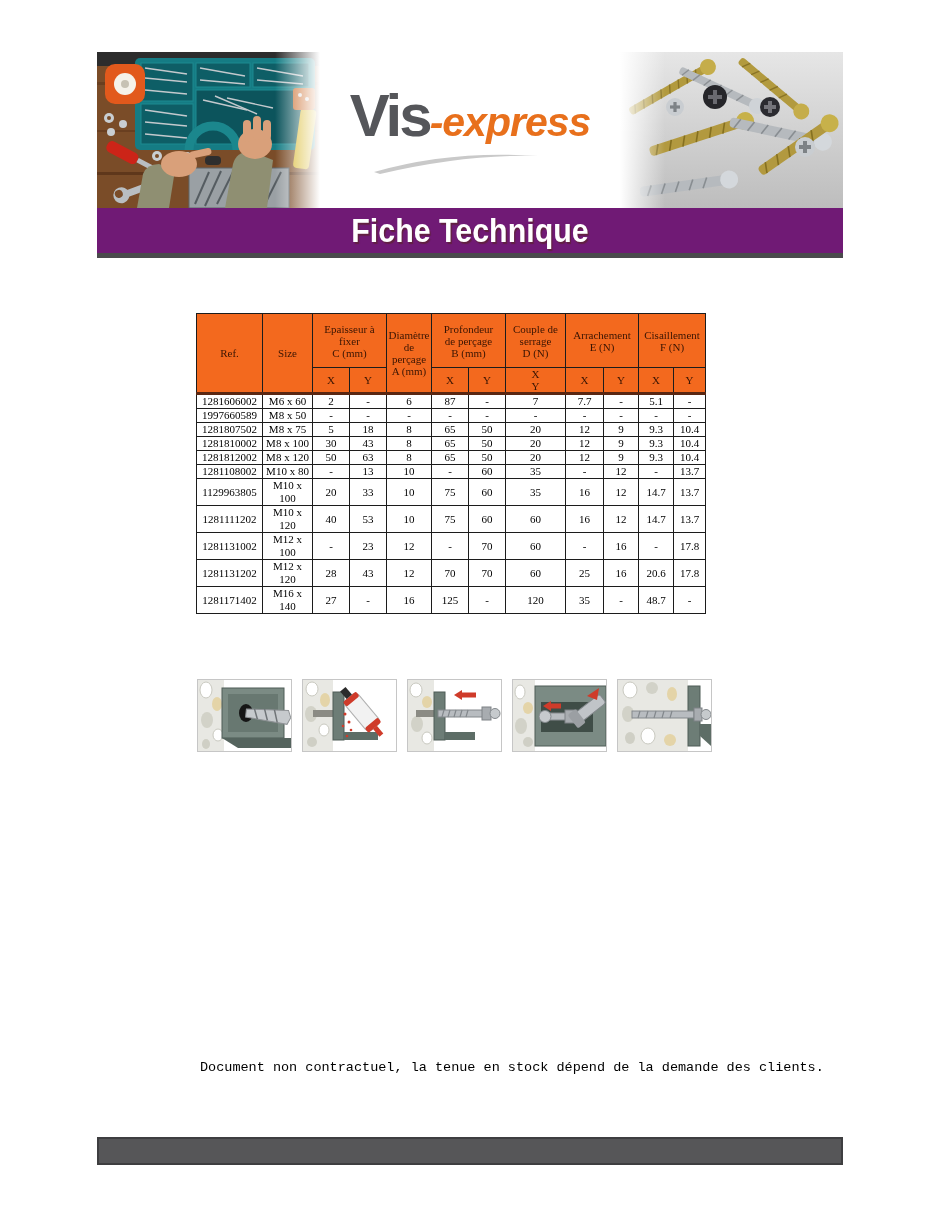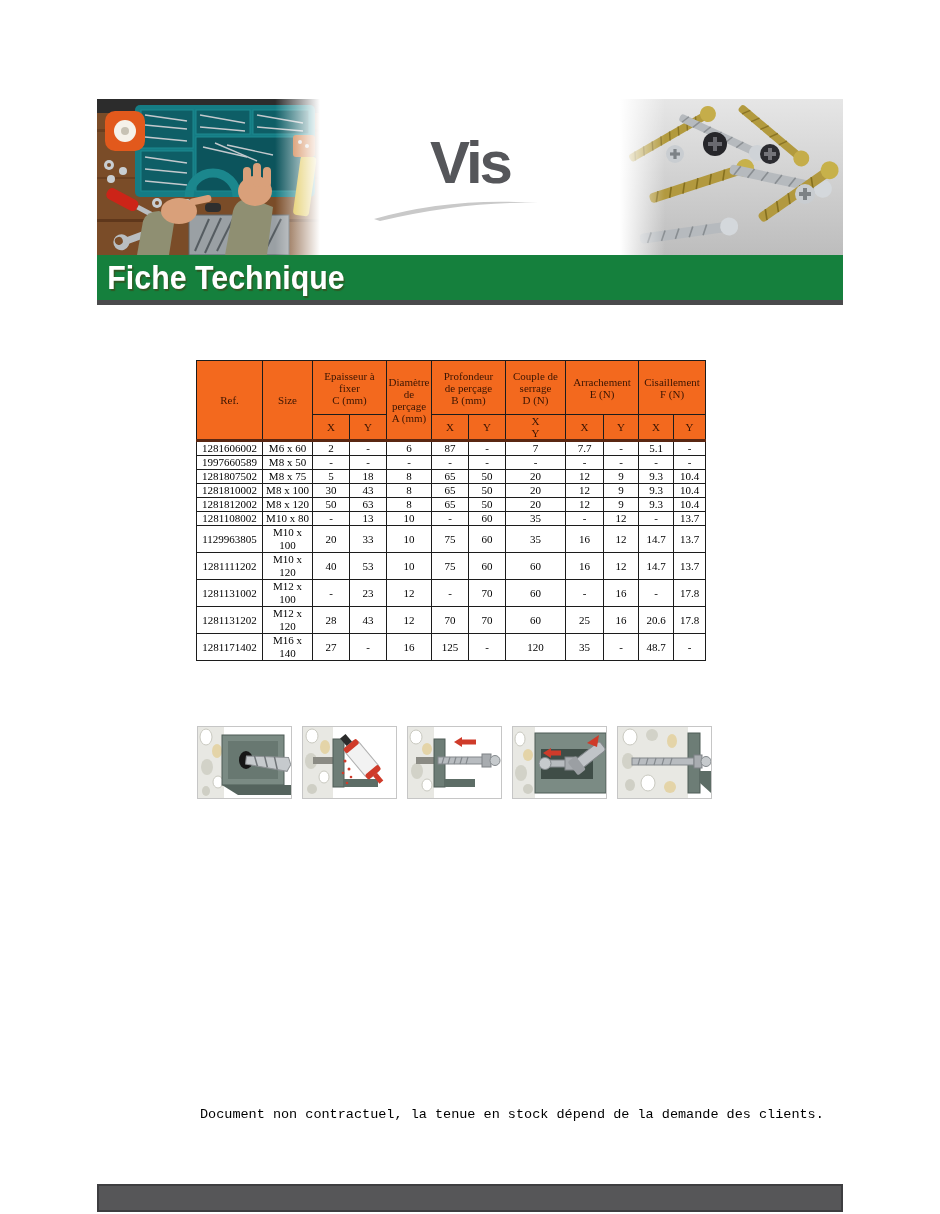--- a/index.html
+++ b/index.html
@@ -2,21 +2,21 @@
 <html><head>
 <meta charset="utf-8">
 <style>
   * { margin:0; padding:0; box-sizing:border-box; }
   html,body { background:#ffffff; }
   body {
     width:940px; min-height:1214px;
     font-family:"Liberation Serif", serif;
     position:relative;
   }
-  .page { width:746px; margin:0 auto; padding-top:99px; }
+  .page { width:746px; margin:0 auto; padding-top:52px; }
 
   
   .photos { display:flex; height:156px; }
   .photo { width:223px; height:156px; flex:0 0 auto; }
   .photo svg { display:block; }
   .logo-area {
     flex:1 1 auto; display:flex; flex-direction:column;
     align-items:center; justify-content:center; background:#ffffff;
   }
   .logo-line { display:flex; align-items:baseline; white-space:nowrap; }
@@ -24,22 +24,22 @@
     font-family:"Liberation Sans", sans-serif; font-weight:bold;
     font-size:60px; color:#55565a; letter-spacing:-3px; line-height:1;
   }
   .logo-express {
     font-family:"Liberation Sans", sans-serif; font-weight:bold; font-style:italic;
     font-size:41px; color:#e8701c; letter-spacing:-1px; line-height:1;
   }
   .logo-swoosh { margin-top:2px; }
 
   .banner {
-    height:45px; background:#15803d;
-    display:flex; align-items:center; 
+    height:45px; background:#701a75;
+    display:flex; align-items:center; justify-content:center;
   }
   .banner-text {
     color:#ffffff; font-family:"Liberation Sans", sans-serif; font-weight:bold;
     font-size:33px; line-height:1; transform:scaleX(0.92);
     text-shadow:1.5px 1.5px 1px rgba(80,40,5,0.45);
   }
   .banner-underline { height:5px; background:#4a4a4c; }
 
   
   table.spec {
@@ -178,20 +178,21 @@
             <circle cx="210" cy="47" r="2" fill="#e0e0e0"></circle>
         </g>
 
         <rect x="178" y="0" width="45" height="156" fill="url(#fadeR)"></rect>
       </svg>
     </div>
 
     <div class="logo-area">
       <div class="logo-line">
         <span class="logo-vis">Vis</span>
+          <span class="logo-express">-express</span>
       </div>
       <svg class="logo-swoosh" width="200" height="26" viewBox="0 0 200 26">
         <path d="M4 24 Q80 2 168 8 Q96 6 10 26 Z" fill="#c9c9c9"></path>
       </svg>
     </div>
 
     <div class="photo">
       <svg width="223" height="156" viewBox="0 0 223 156">
         <defs>
           <linearGradient id="fadeL" x1="1" y1="0" x2="0" y2="0">

